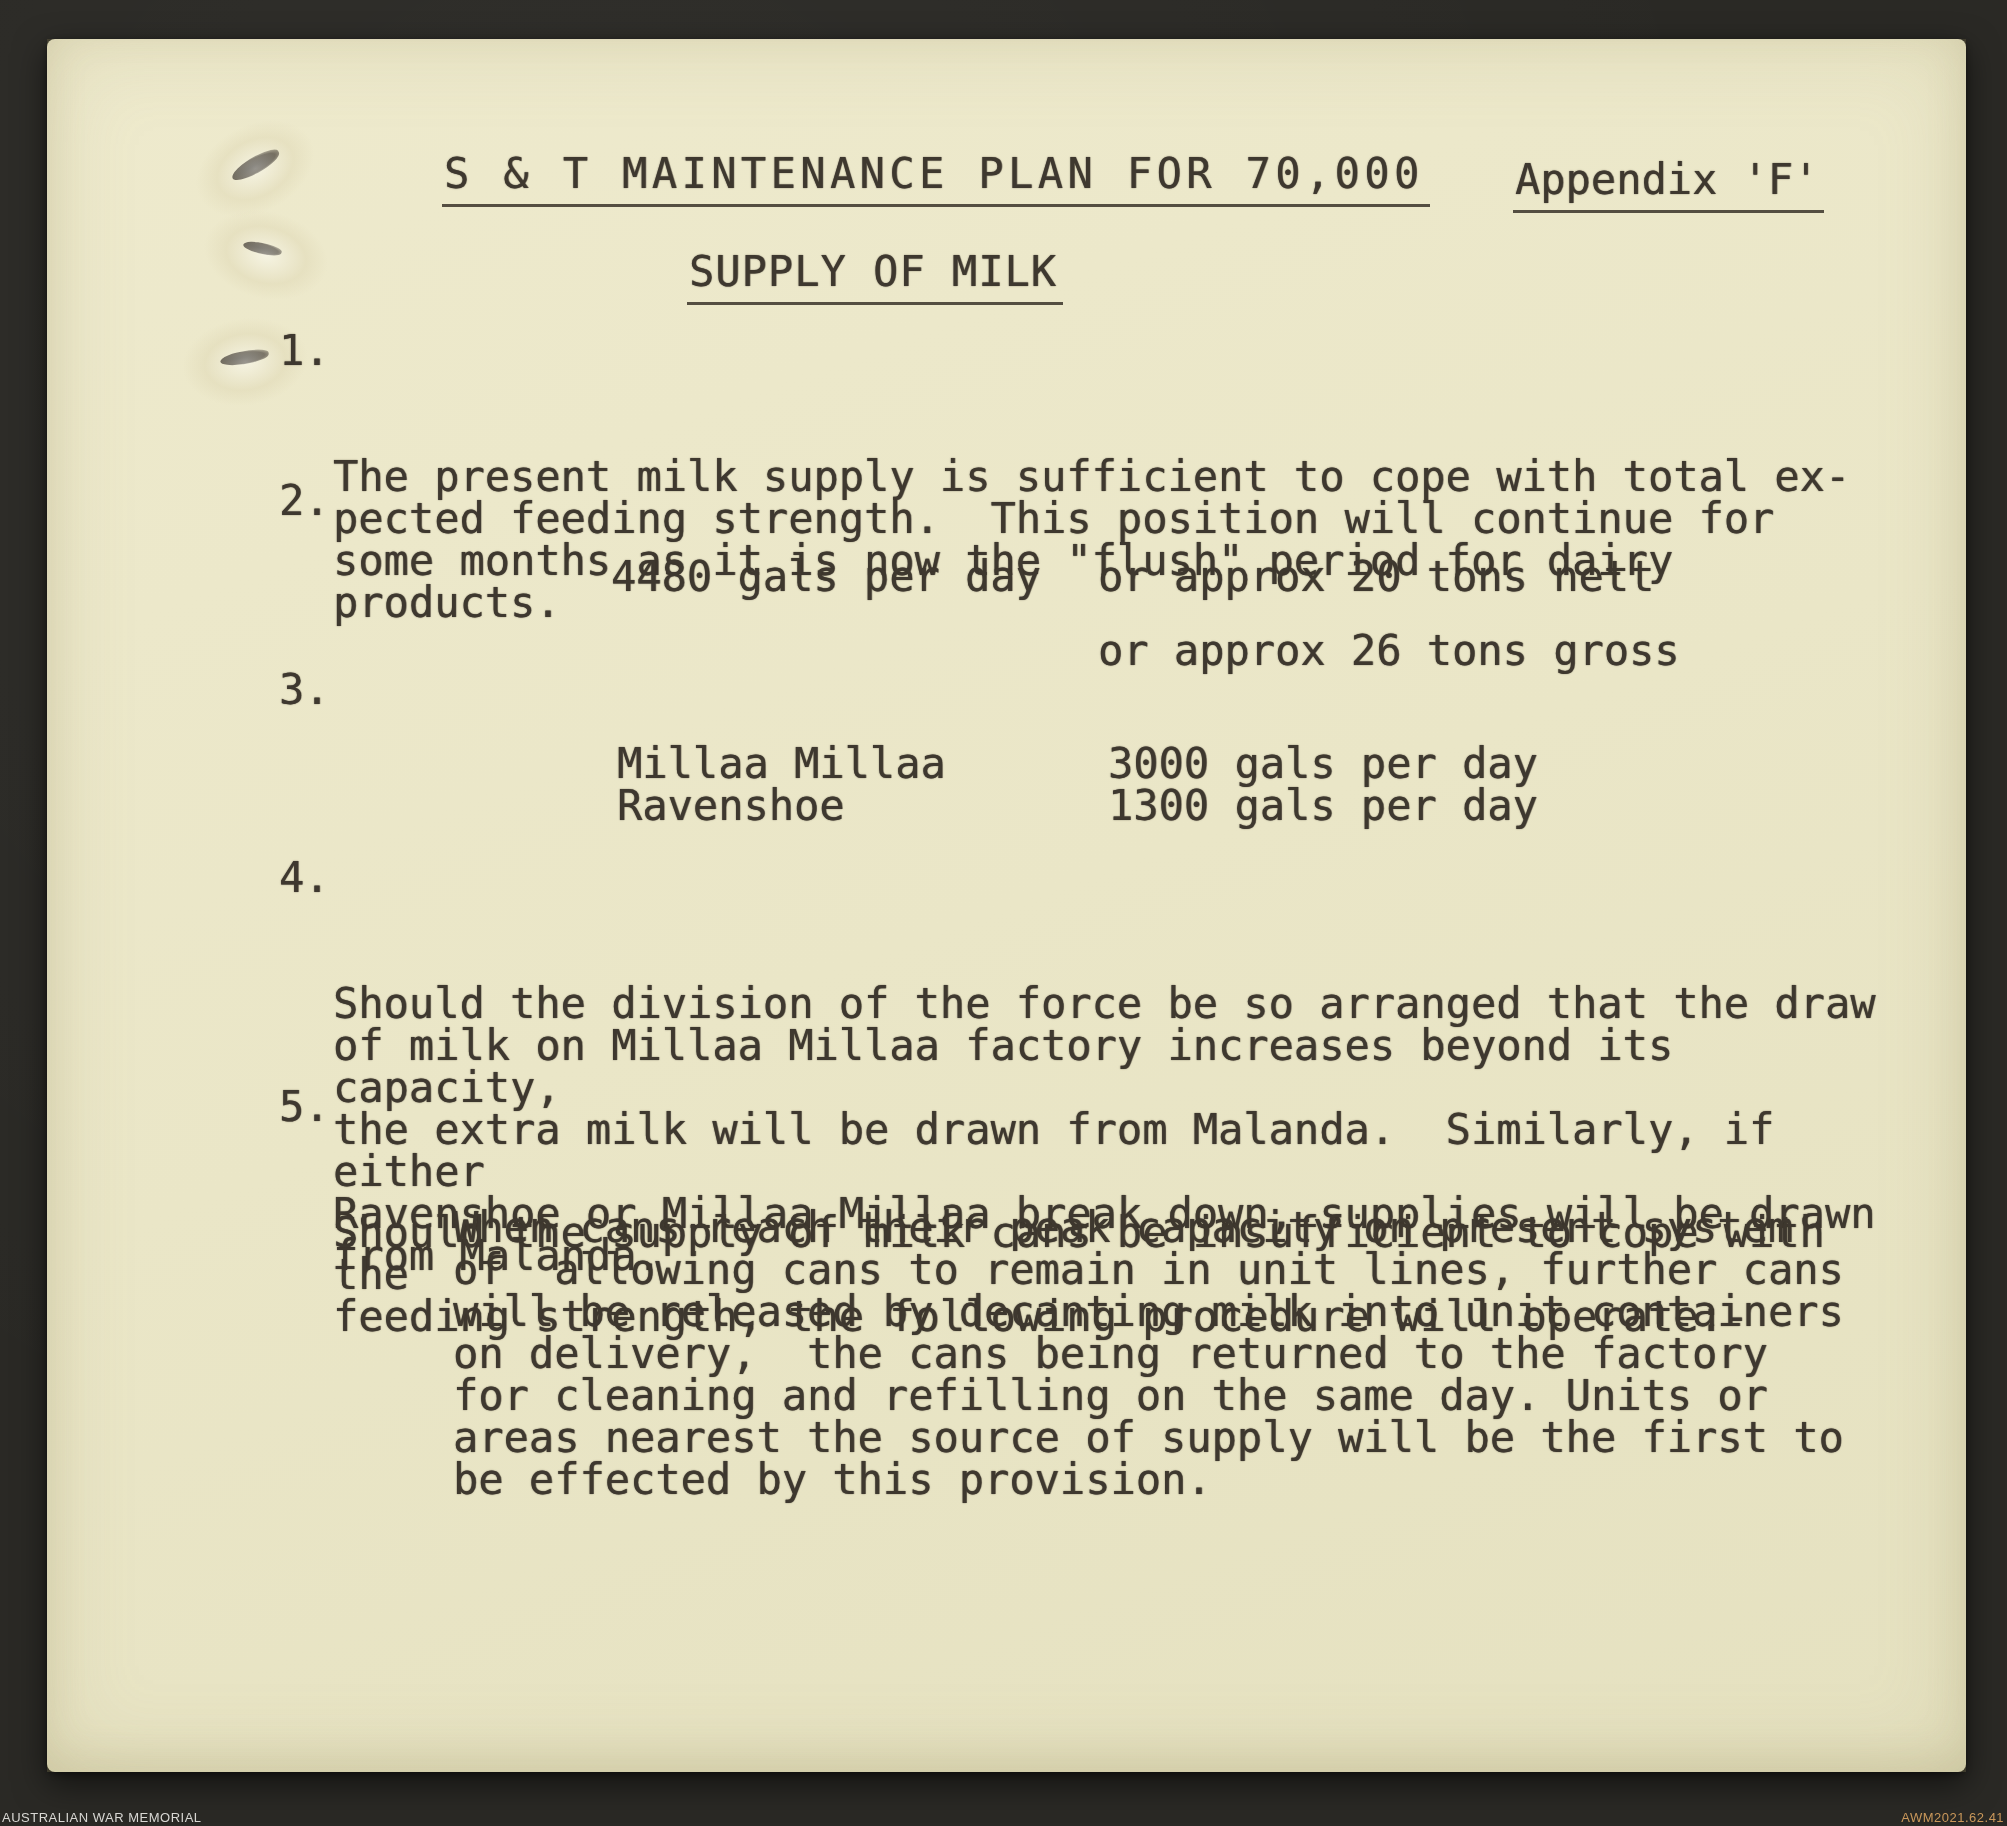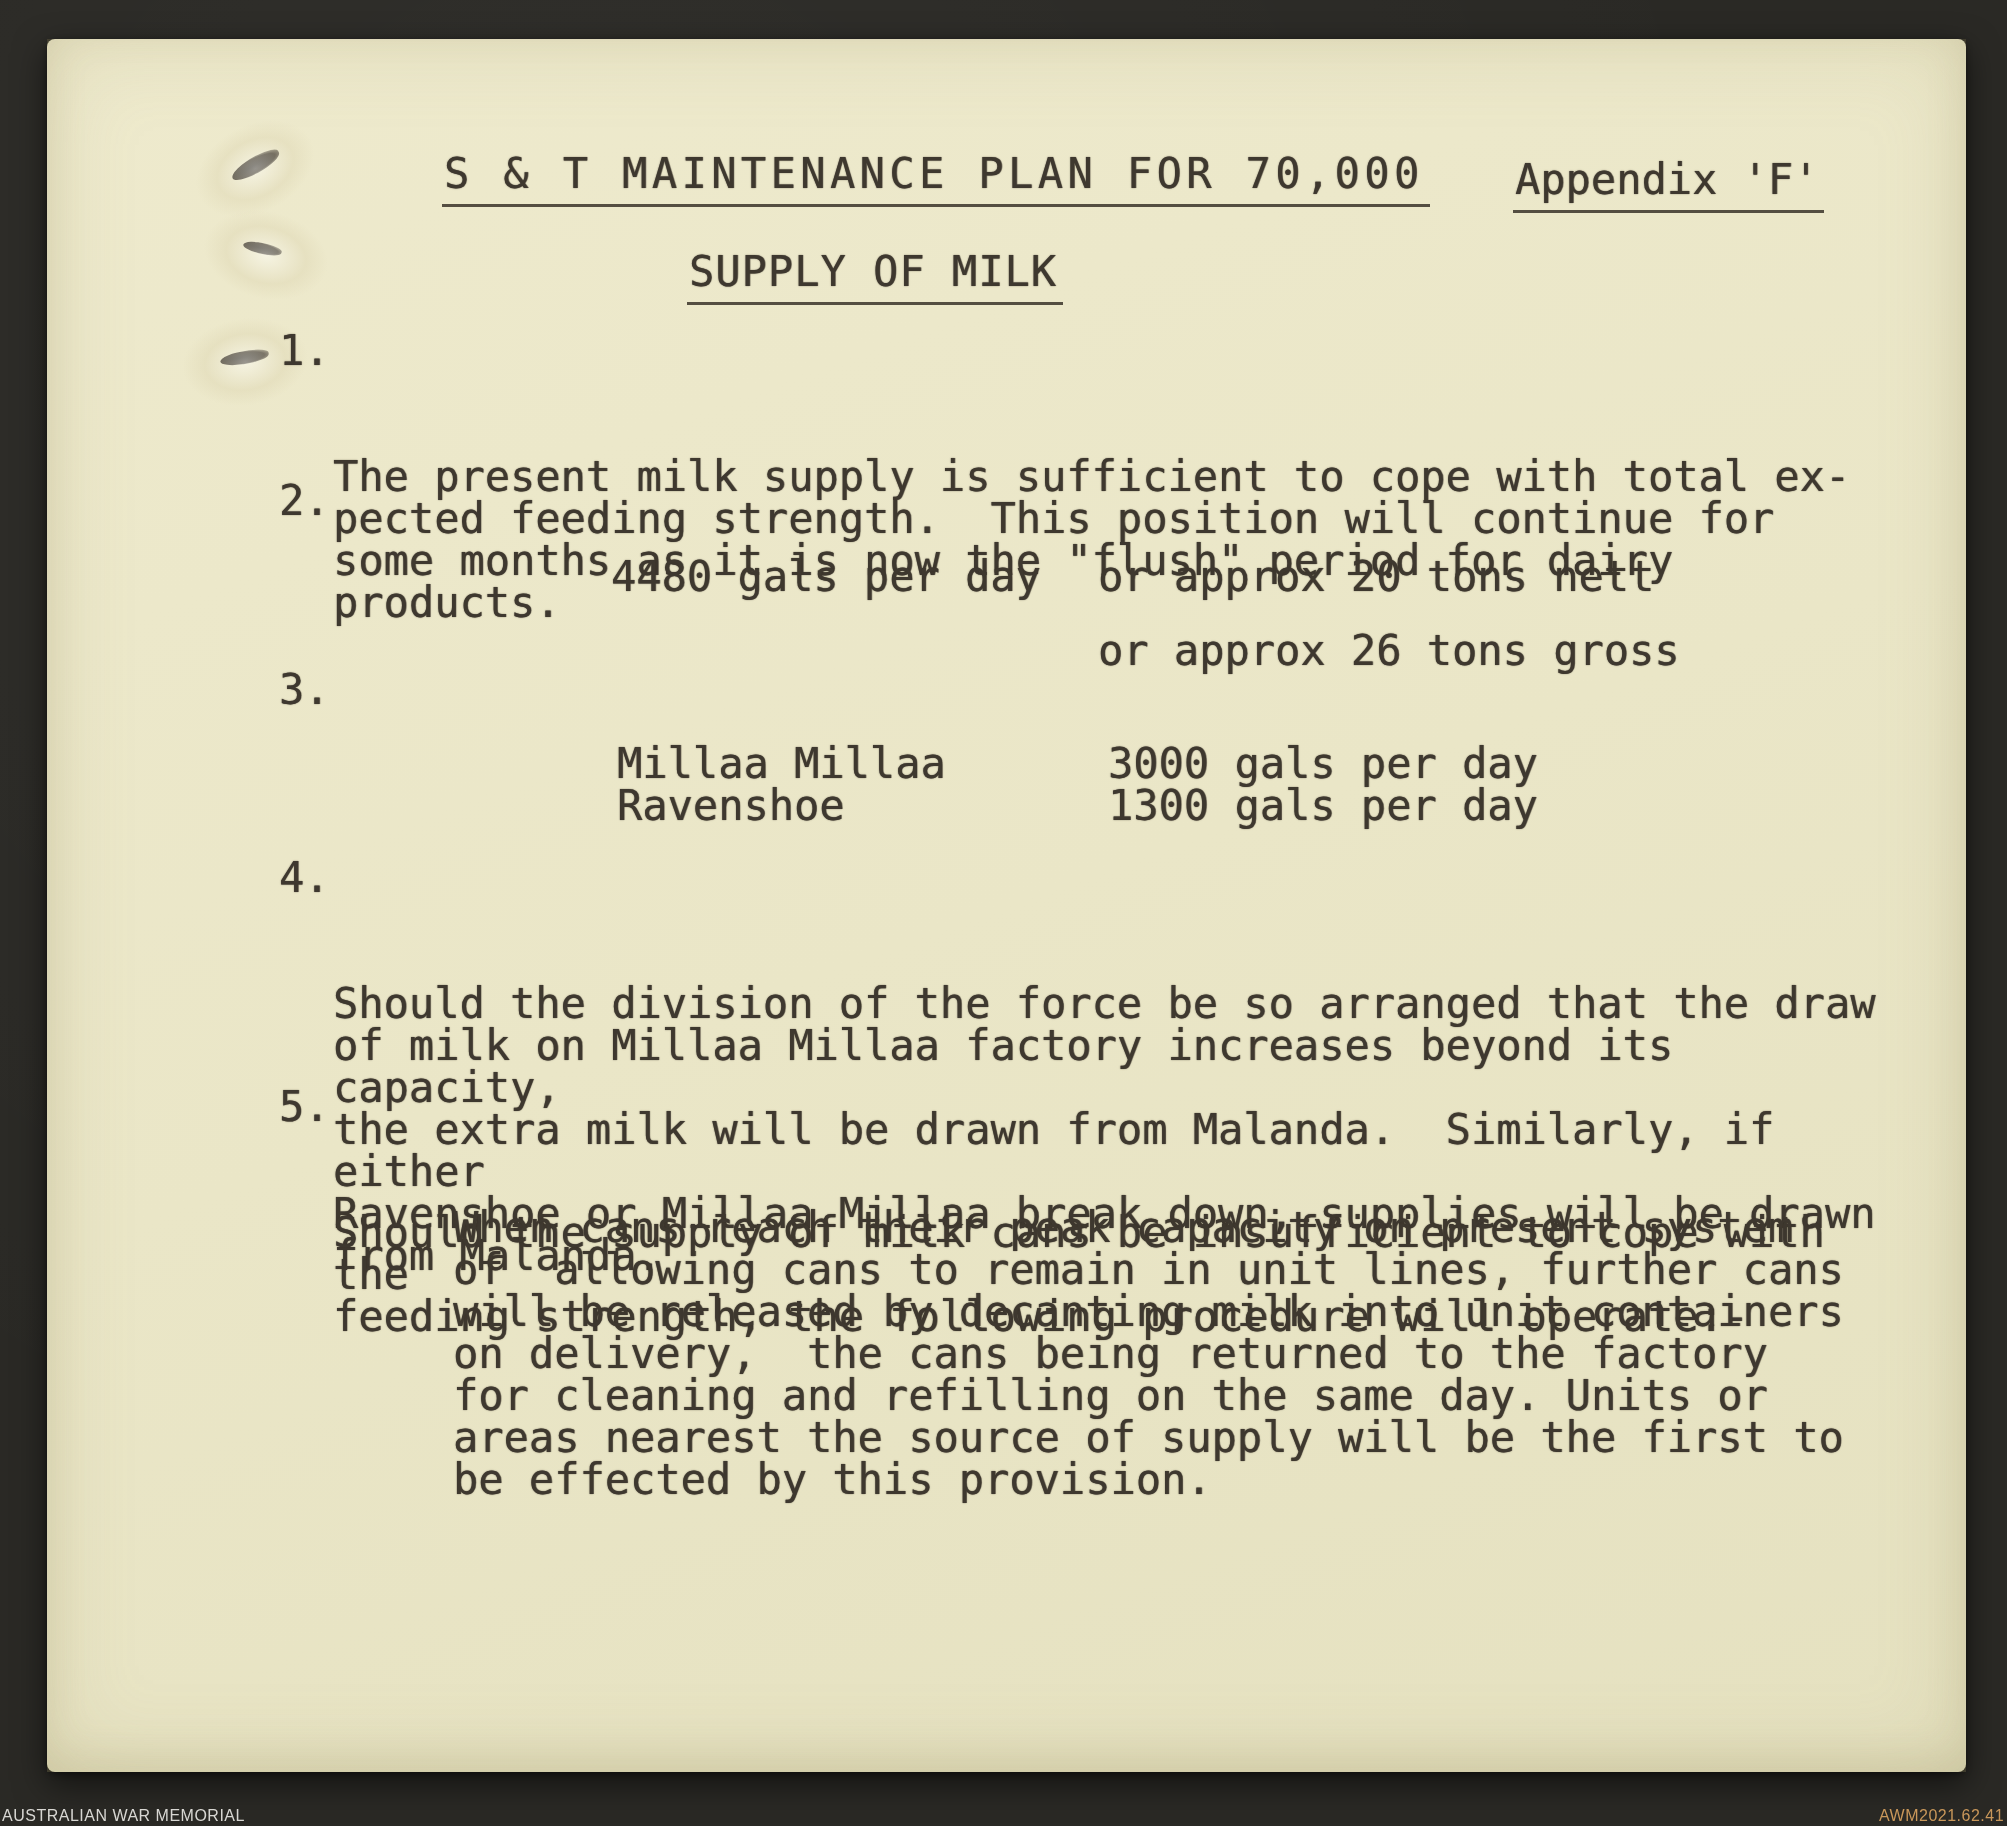--- a/index.html
+++ b/index.html
@@ -78,21 +78,21 @@
     background: radial-gradient(ellipse, rgba(255,255,250,0.5) 0%, rgba(210,200,160,0.25) 45%, transparent 70%);
     border-radius: 50%;
     z-index: -1;
   }
   .staple-1 { left: 182px; top: 118px; width: 53px; height: 15.7px; transform: rotate(-28deg); }
   .staple-2 { left: 196px; top: 204px; width: 39px; height: 10.8px; transform: rotate(14deg); }
   .staple-3 { left: 173px; top: 312px; width: 49px; height: 12.7px; transform: rotate(-8deg); }
   .wm {
     position: absolute;
     font-family: "Liberation Sans", sans-serif;
-    font-size: 16px;
+    font-size: 13px;
     letter-spacing: 0.5px;
   }
   .wm-left  { left: 2px; bottom: 2px; color: #d8d7d3; }
   .wm-right { right: 2.9px; bottom: 2px; color: #c9975a; }
 </style>
 </head>
 <body>
 
 <div class="stage">
 

